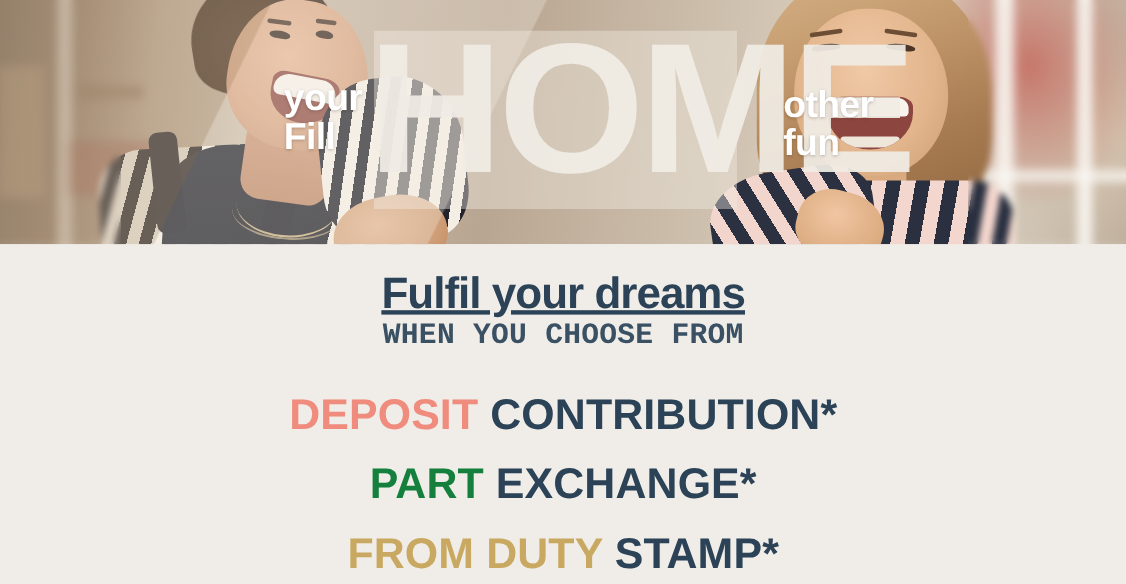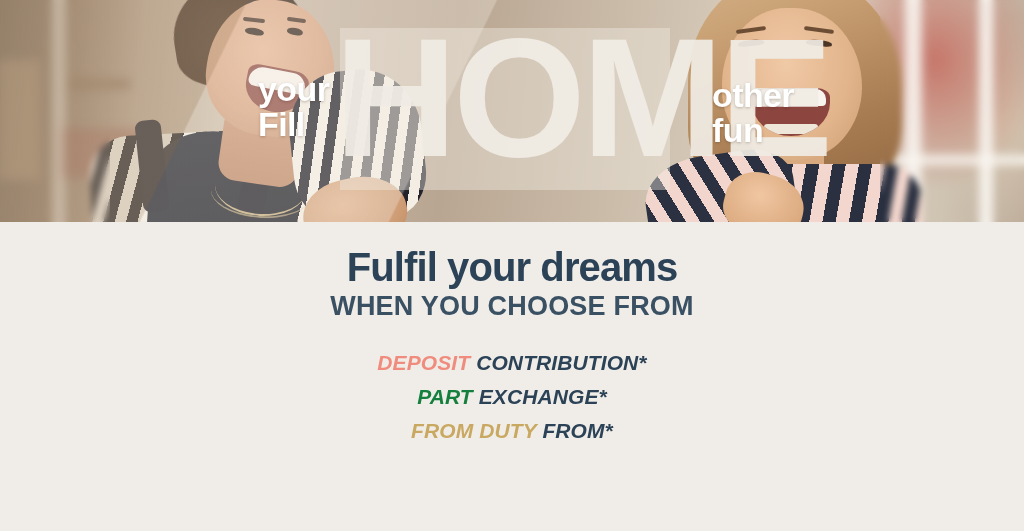--- a/index.html
+++ b/index.html
@@ -377,32 +377,32 @@
     letter-spacing: -0.9px;
     line-height: 1.06;
   }
   .subhead {
     margin: 4px 0 0 0;
     font-size: 27px;
     font-weight: 700;
     color: #3A5063;
     letter-spacing: 0.2px;
     line-height: 1.1;
+    font-family: Liberation Mono, monospace;
   }
   .offers {
     margin-top: 24px;
   }
   .offer {
-    font-size: 21px;
+    font-size: 39px;
     font-weight: 700;
     letter-spacing: 0.1px;
     line-height: 1.62;
     color: #2B4257;
     white-space: nowrap;
-    font-style: italic;
   }
   .offer .hl { }
   .offer .rest { color: #2B4257; }
 
   .legal {
     position: absolute;
     left: 0; right: 0;
     top: 270px;
     padding: 0 206px;
     font-size: 11.5px;
@@ -481,26 +481,26 @@
       </div>
       <div class="with-fun" style="color: rgb(255, 255, 255);">
         <div>other</div>
         <div>fun</div>
       </div>
     </div>
   </div>
 
   <div class="message">
 
-    <h1 class="headline" style="color: rgb(43, 66, 87);">Fulfil your dreams</h1>
+    <h1 class="headline" style="color: rgb(43, 66, 87); text-decoration: underline;">Fulfil your dreams</h1>
 
     <div class="subhead">WHEN YOU CHOOSE FROM</div>
 
     <div class="offers" id="offers-list">
         <div class="offer"><span class="hl" style="color: rgb(240, 140, 125);">DEPOSIT</span><span class="rest"> CONTRIBUTION*</span></div>
         <div class="offer"><span class="hl" style="color: #15803d;">PART</span><span class="rest"> EXCHANGE*</span></div>
-        <div class="offer"><span class="hl" style="color: rgb(201, 169, 97);">FROM DUTY</span><span class="rest"> FROM*</span></div>
+        <div class="offer"><span class="hl" style="color: rgb(201, 169, 97);">FROM DUTY</span><span class="rest"> STAMP*</span></div>
       </div>
 
     <div class="legal" style="color: rgb(90, 107, 121);">
     </div>
   </div>
 </div>
 
 </body></html>

